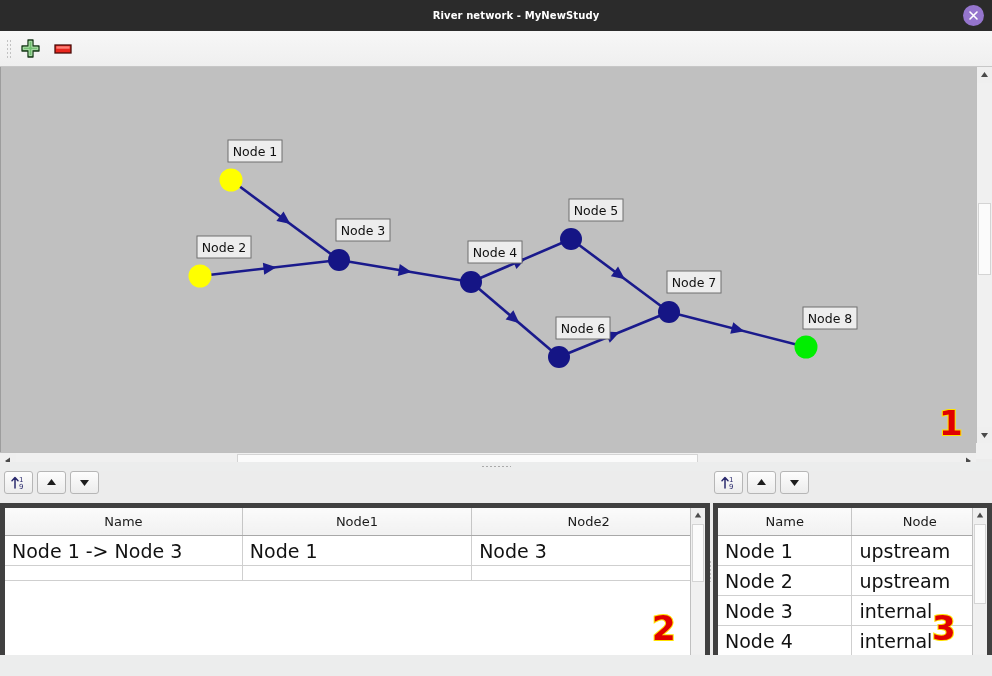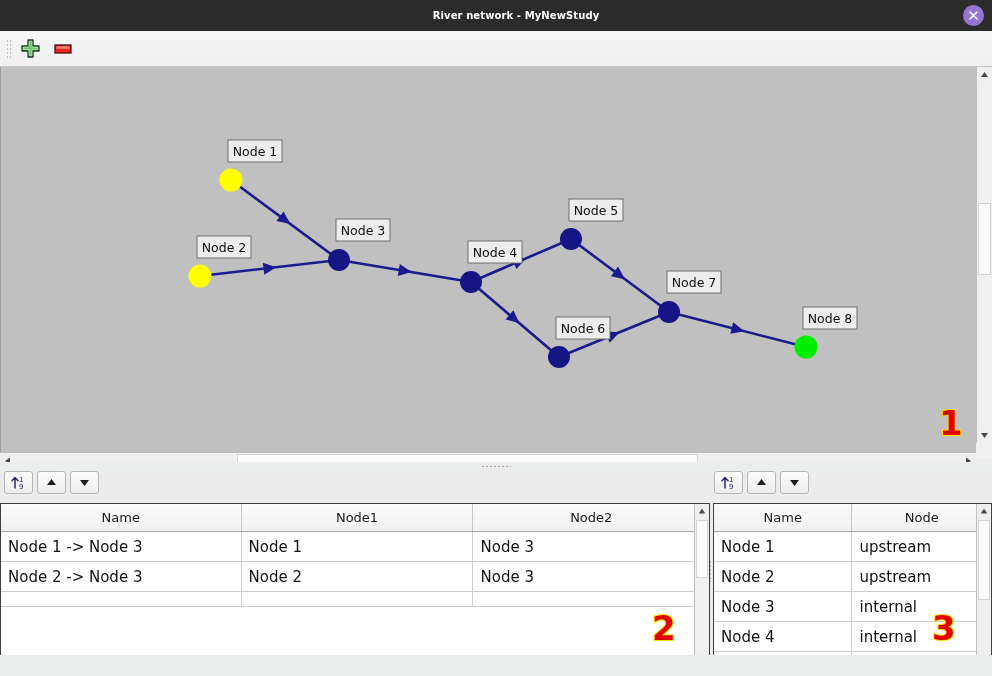--- a/index.html
+++ b/index.html
@@ -95,34 +95,34 @@
   .tbar{position:absolute;left:0;top:0;height:28px;}
   .tbtn{
     position:absolute;top:0;width:29px;height:23px;
     background:linear-gradient(#fdfdfd,#ececec);
     border:1px solid #b6b6b6;border-radius:3px;box-sizing:border-box;cursor:pointer;
   }
   .tbtn svg{position:absolute;left:0;top:0;}
 
   .table-wrap{
     position:absolute;top:32px;left:0;background:#ffffff;
-    border:1px solid #404040;box-sizing:border-box;overflow:hidden;
+    border:5px solid #404040;box-sizing:border-box;overflow:hidden;
   }
   .pane-left .table-wrap{width:710px;height:163px;}
   .pane-right .table-wrap{width:279px;height:163px;}
 
   table.grid{border-collapse:collapse;table-layout:fixed;width:100%;}
   table.grid th{
     height:25px;font-weight:normal;font-size:13px;color:#1a1a1a;
     background:linear-gradient(#fbfbfb,#f1f1f1);
     border-right:1px solid #c6c6c6;border-bottom:1px solid #a8a8a8;
     text-align:center;
   }
   table.grid td{
-    height:29px;font-size:15px;color:#111;padding:0 7px;
+    height:29px;font-size:19px;color:#111;padding:0 7px;
     border-right:1px solid #cfcfcf;border-bottom:1px solid #cfcfcf;
     white-space:nowrap;overflow:hidden;text-overflow:ellipsis;
   }
   table.grid tr.empty td{height:14px;}
 
   
   .tvscroll{
     position:absolute;top:0;right:0;width:15px;height:161px;
     background:#f0f0f0;border-left:1px solid #c0c0c0;box-sizing:border-box;}
   .tvscroll .sb-up,.tvscroll .sb-down{
@@ -286,25 +286,20 @@
               <th>Node1</th>
               <th style="border-right: none;">Node2</th>
             </tr>
           </thead>
         <tbody>
             <tr>
               <td>Node 1 -&gt; Node 3</td>
               <td>Node 1</td>
               <td style="border-right: none;">Node 3</td>
             </tr>
-            <tr>
-              <td>Node 2 -&gt; Node 3</td>
-              <td>Node 2</td>
-              <td style="border-right: none;">Node 3</td>
-            </tr>
             <tr class="empty">
               <td></td>
               <td></td>
               <td style="border-right: none;"></td>
             </tr>
           </tbody>
       </table>
       <div class="tvscroll">
         <div class="sb-up">
           <svg width="14" height="15" viewBox="0 0 14 15">

